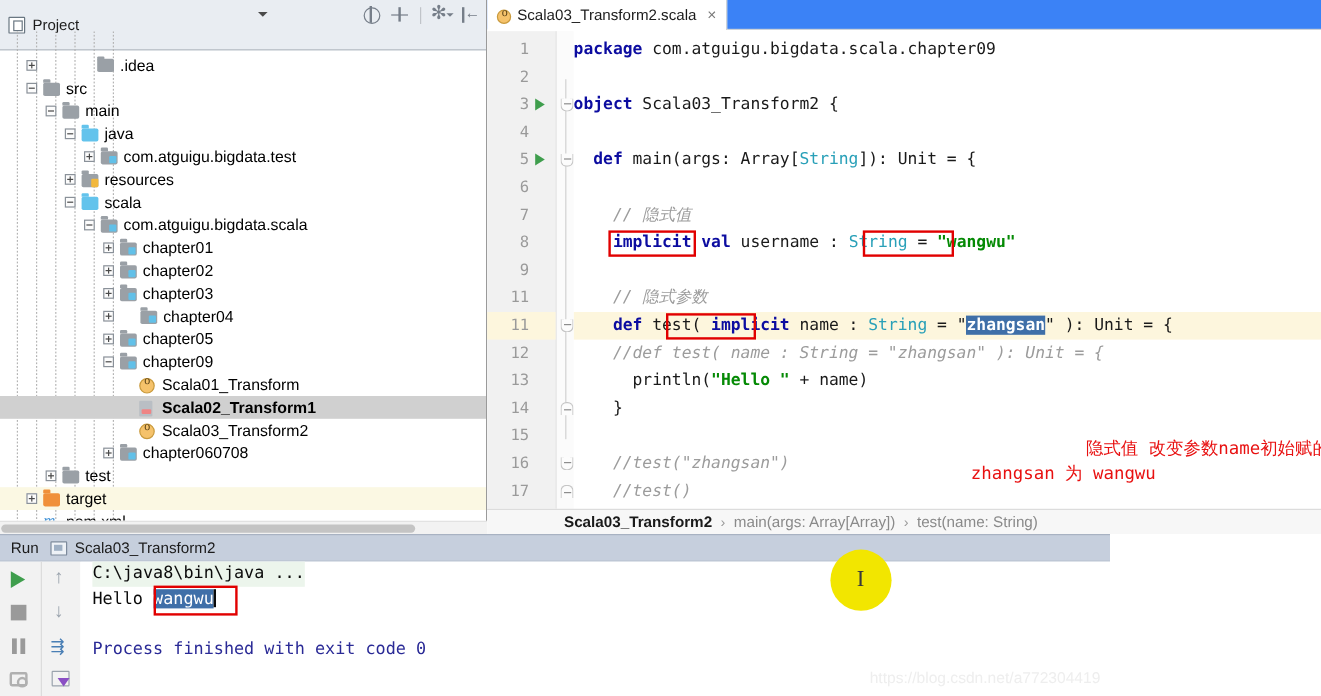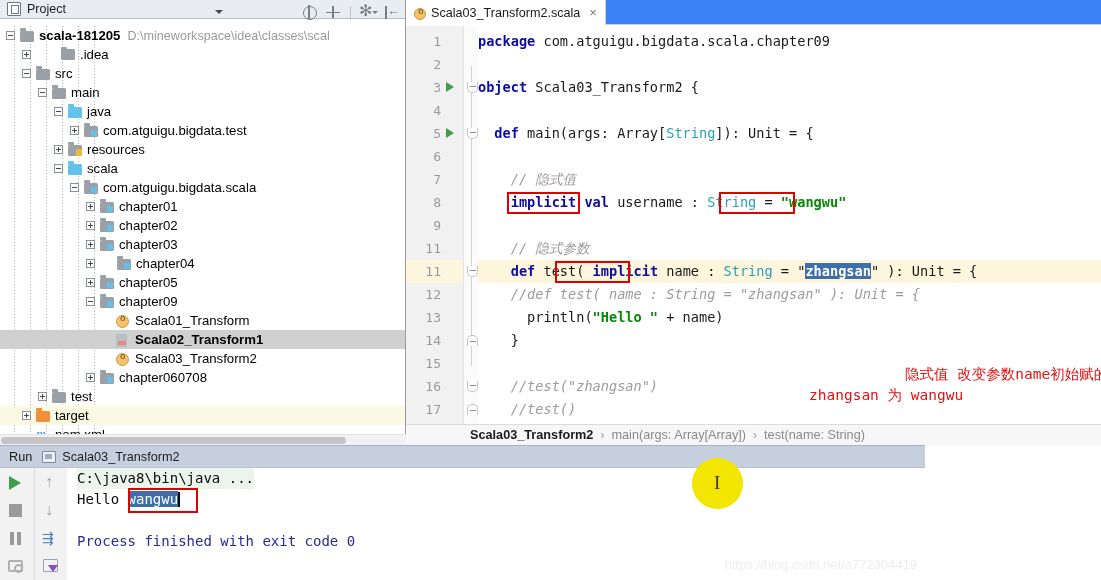--- a/index.html
+++ b/index.html
@@ -10,21 +10,21 @@
     overflow: hidden;
   }
   #app { position: relative; width: 1101px; height: 580px; }
 
   
   #project-panel {
     position: absolute; left: 0; top: 0; width: 406px; height: 445px;
     background: #ffffff; border-right: 1px solid #9a9a9a;
   }
   .proj-header {
-    position: relative; height: 19px; background: #e9edf2;
+    position: relative; height: 42px; background: #e9edf2;
     border-bottom: 1px solid #b6bcc4; display: flex; align-items: center;
   }
   .proj-title-ico {
     width: 14px; height: 14px; margin-left: 7px; margin-right: 6px;
     border: 1.3px solid #6a7782; border-radius: 1px; position: relative;
     background: #fff;
   }
   .proj-title-ico::after {
     content: ""; position: absolute; left: 3px; top: 2px;
     width: 6px; height: 7px; border: 1.3px solid #6a7782; background: #fff;
@@ -249,33 +249,23 @@
       </div>
     </div>
 
     <div class="tree" id="tree-root">
         <div class="vline" style="left: 14px;"></div>
         <div class="vline" style="left: 30px;"></div>
         <div class="vline" style="left: 46px;"></div>
         <div class="vline" style="left: 62px;"></div>
         <div class="vline" style="left: 78px;"></div>
         <div class="vline" style="left: 94px;"></div>
-        <div class="trow" style="top: 0px; position: absolute; left: 0px; right: 0px;">
-          <span class="handle" style="left: 6px;"></span>
-          <span style="position: absolute; left: 20px; display: flex; align-items: center;">
-            <span class="gico">
-              <span class="fd fd-grey" style="display:block"></span>
-            </span>
-            <span class="tlabel bold">scala-181205</span>
-            <span class="tpath">D:\mineworkspace\idea\classes\scal</span>
-          </span>
-        </div>
         <div class="trow" style="top: 19px; position: absolute; left: 0px; right: 0px;">
           <span class="handle plus" style="left: 22px;"></span>
-          <span style="position: absolute; left: 32px; display: flex; align-items: flex-start; padding-left: 29px;">
+          <span style="position: absolute; left: 52px; display: flex; align-items: flex-start; padding-left: 29px;">
             <span class="gico">
               <span class="fd fd-grey" style="display:block"></span>
             </span>
             <span class="tlabel">.idea</span>
           </span>
         </div>
         <div class="trow" style="top: 38px; position: absolute; left: 0px; right: 0px;">
           <span class="handle" style="left: 22px;"></span>
           <span style="position: absolute; left: 36px; display: flex; align-items: center;">
             <span class="gico">

